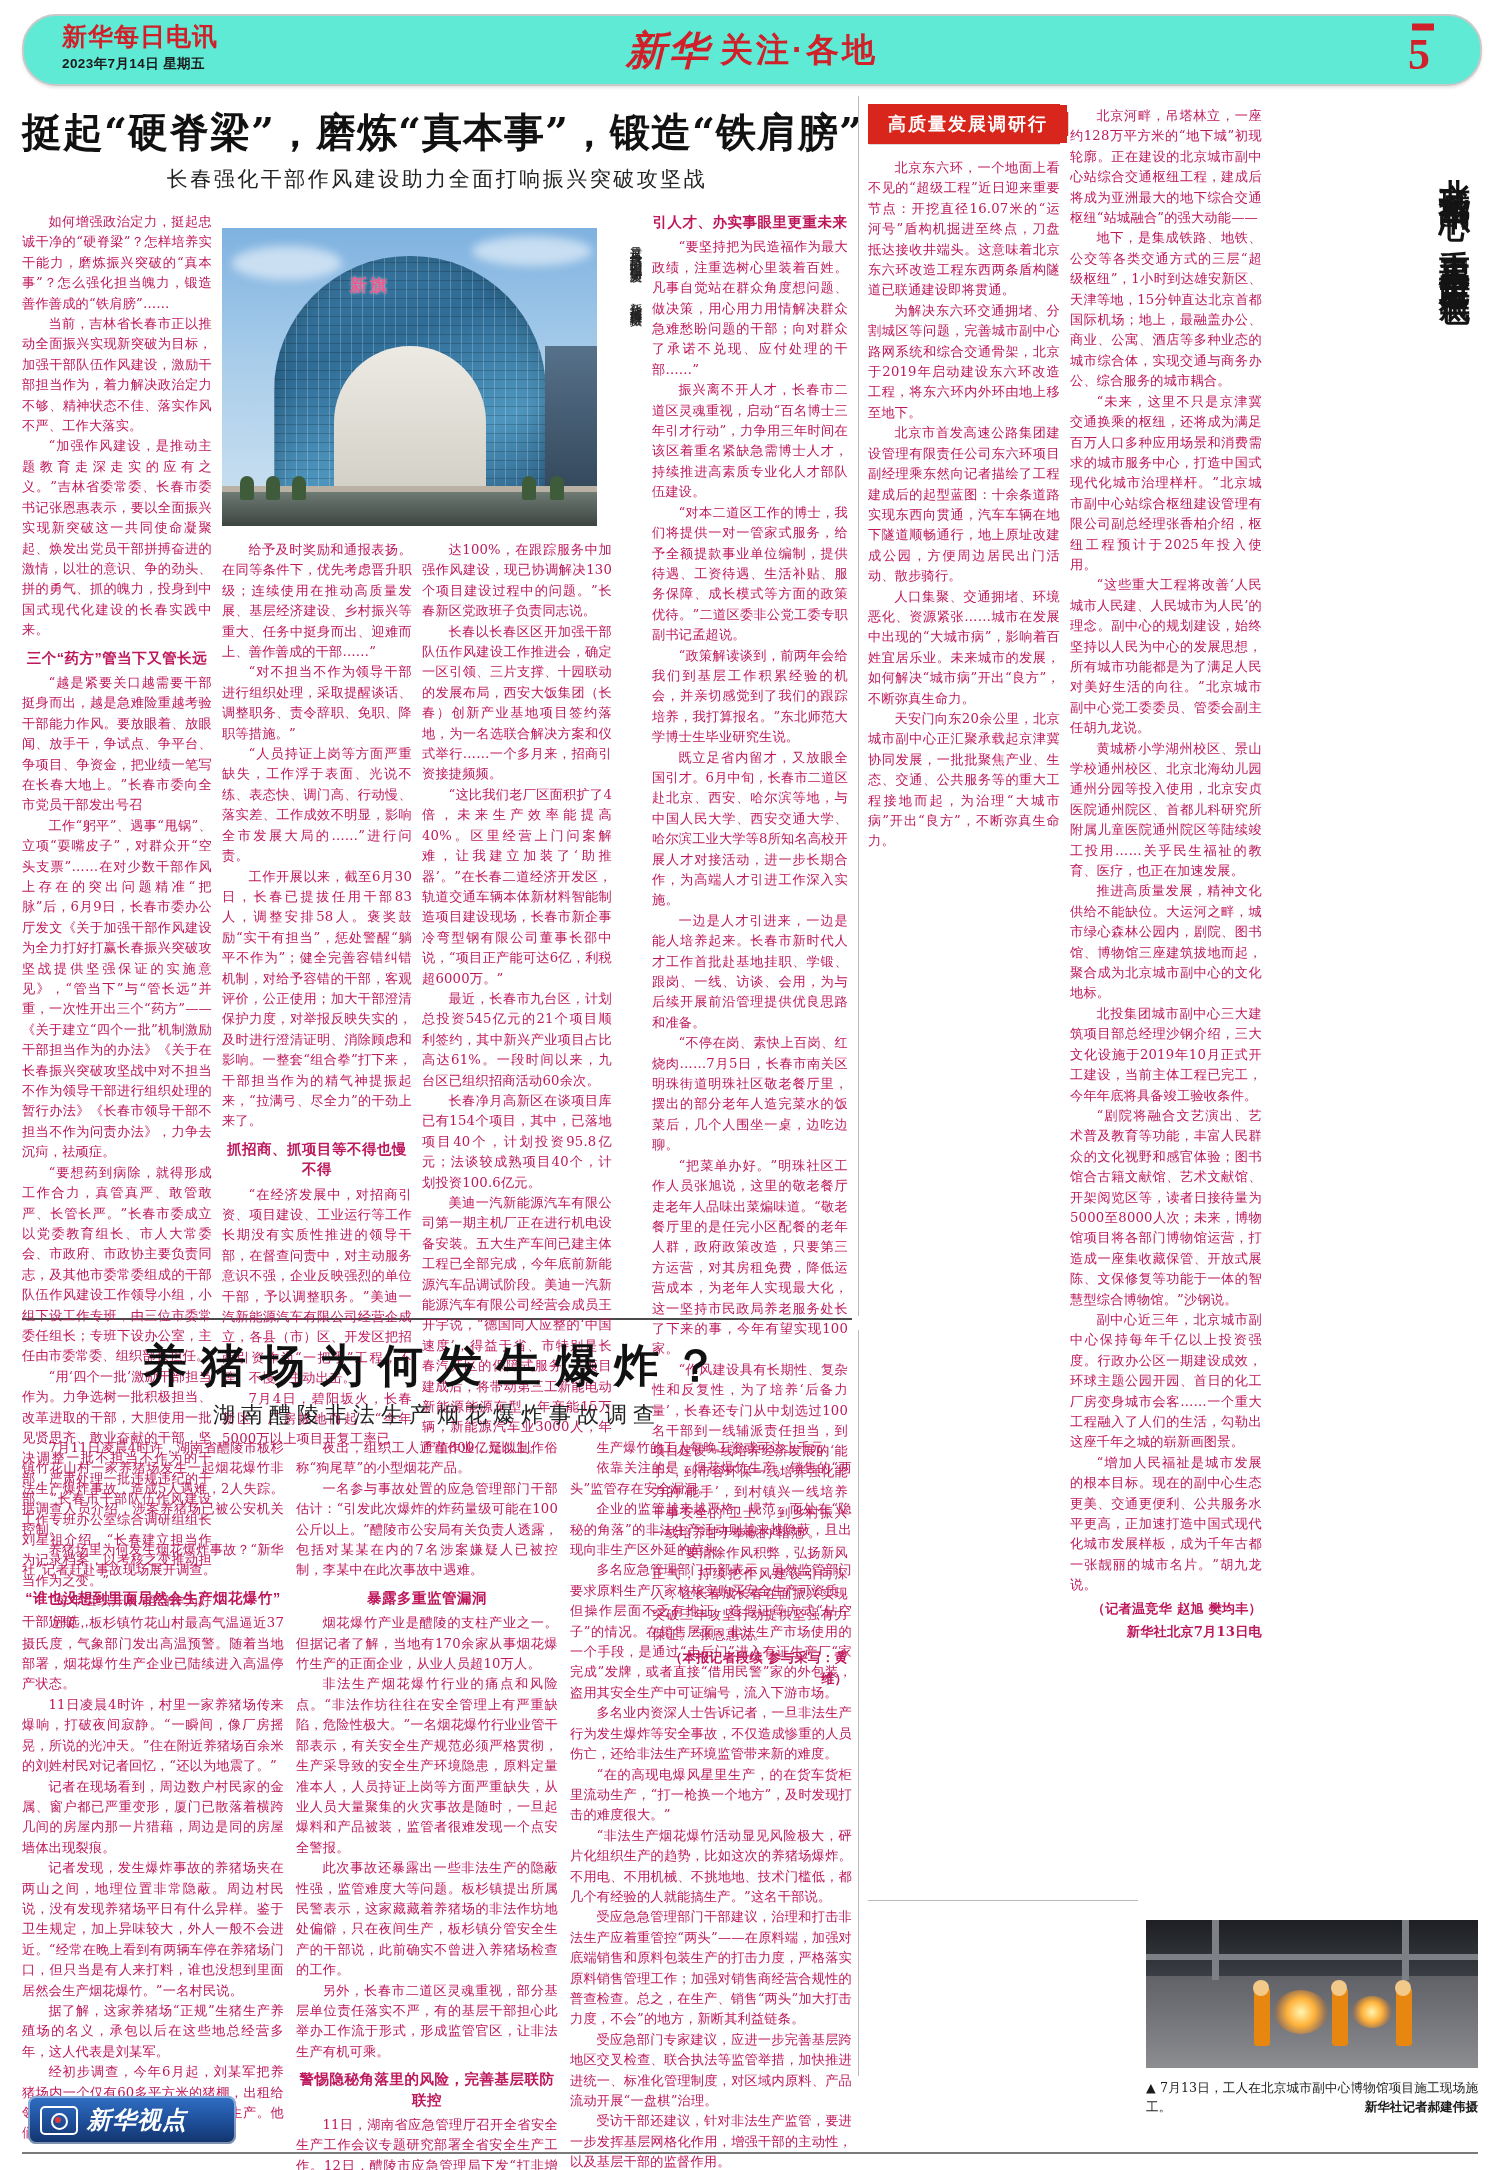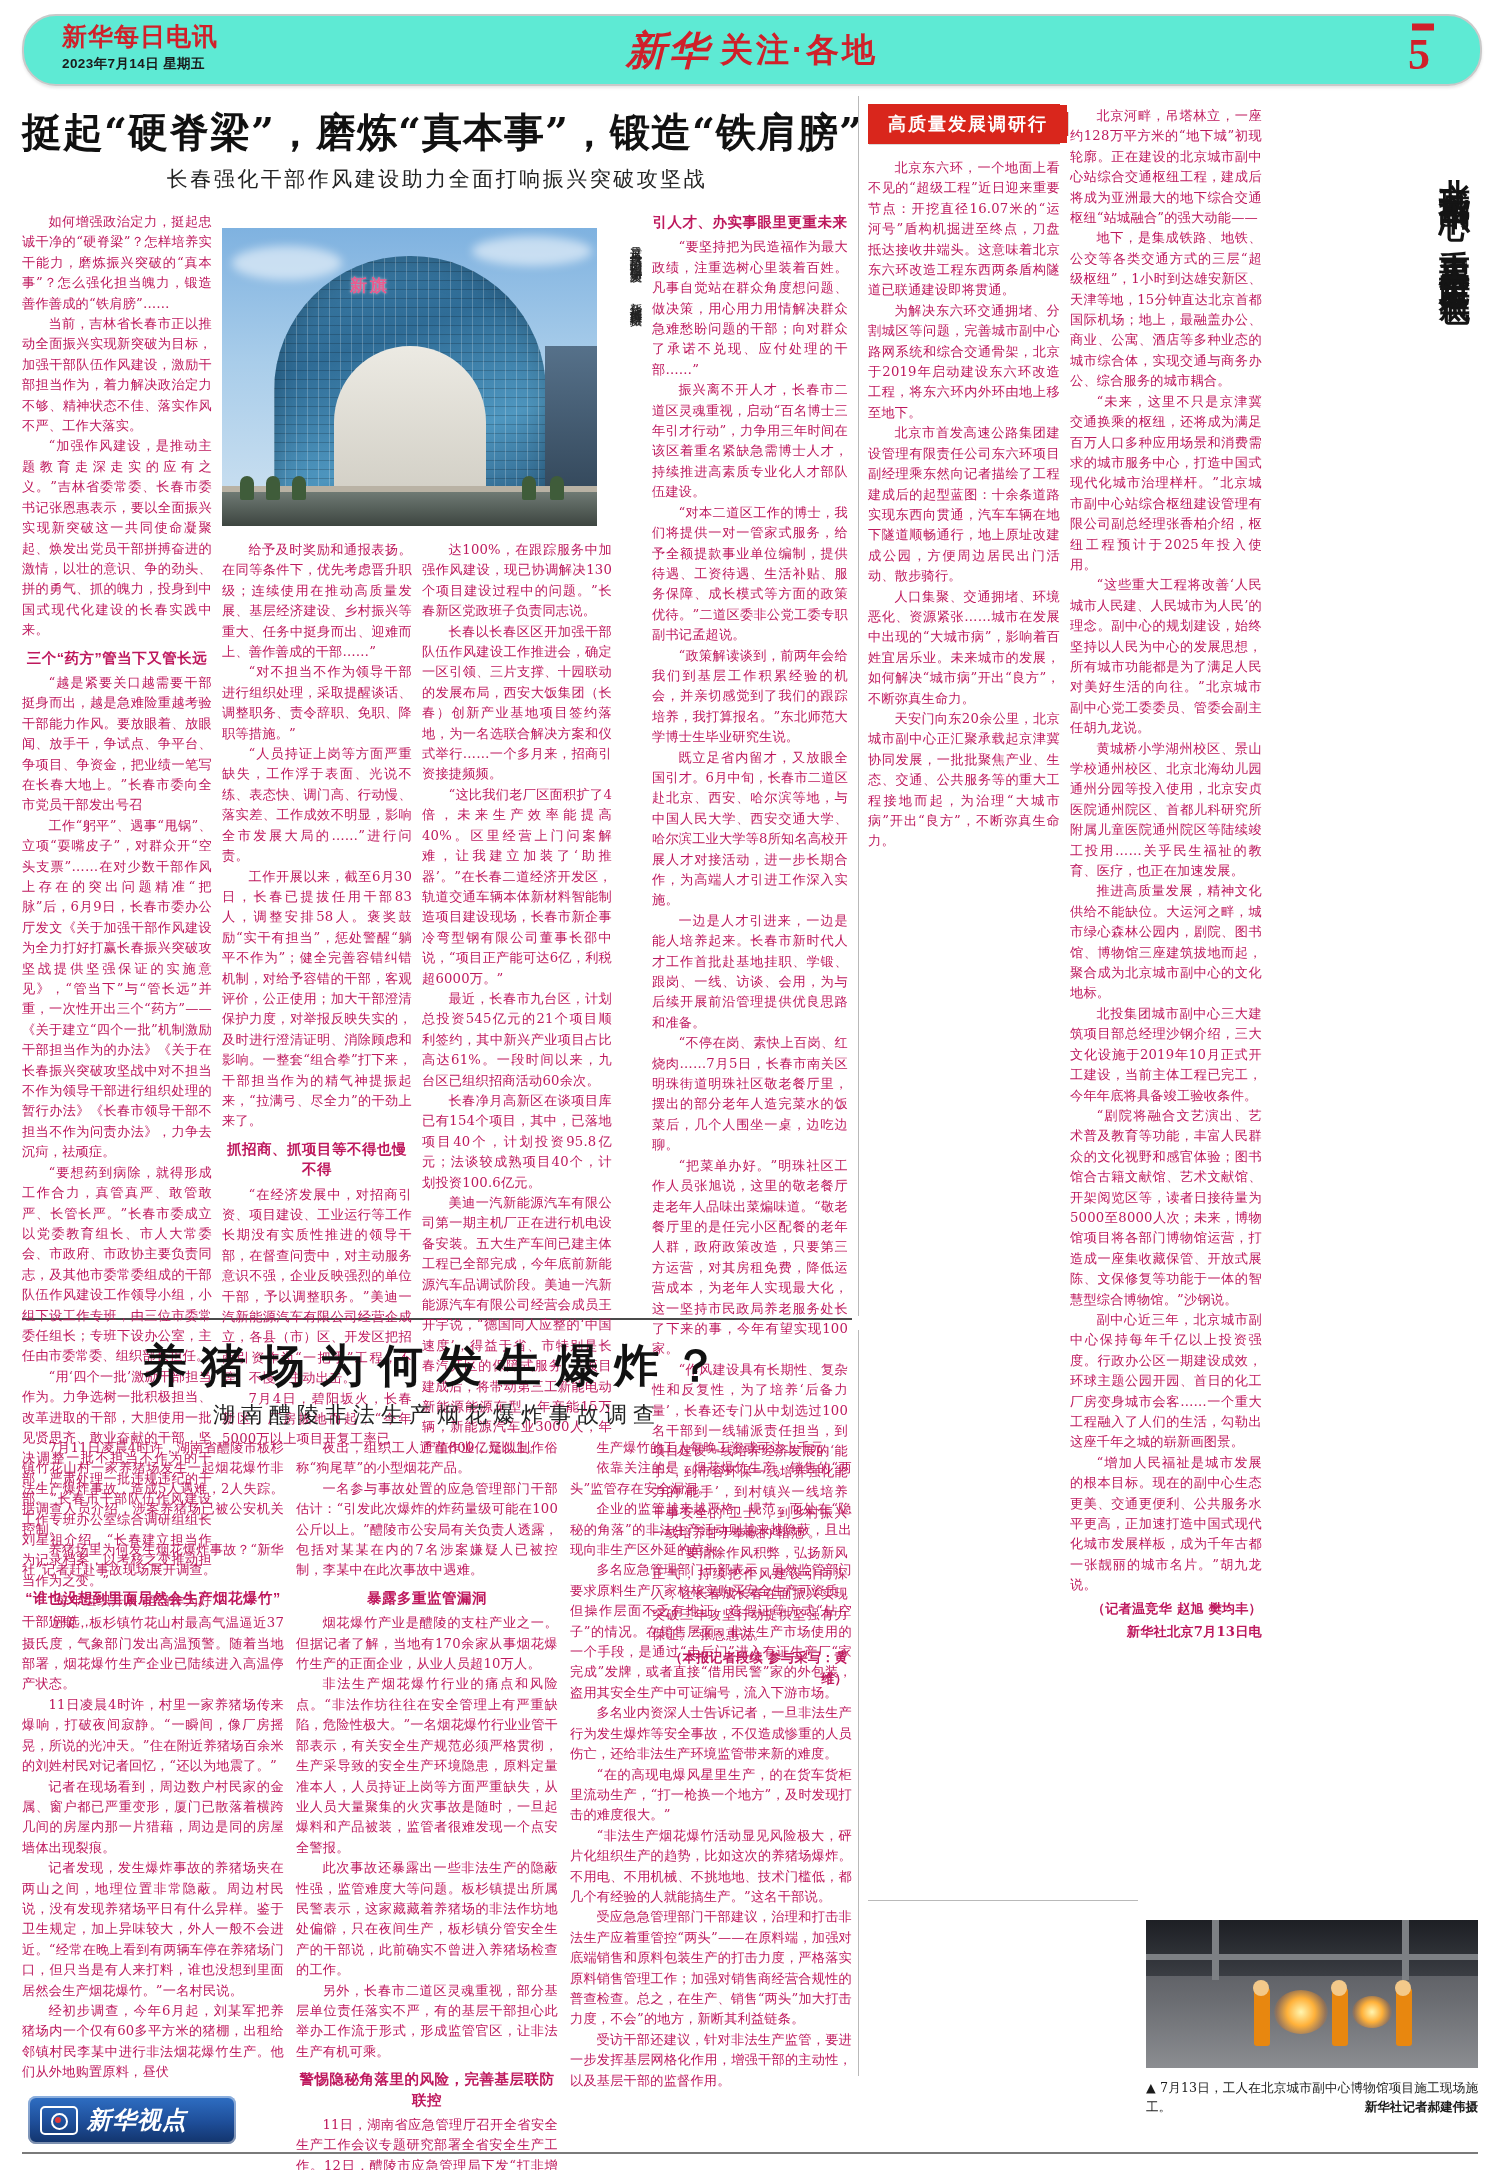--- a/index.html
+++ b/index.html
@@ -317,20 +317,21 @@
   <div class="a2-sub">湖南醴陵非法生产烟花爆炸事故调查</div>
 
   <div class="col" style="left:22px;top:1438px;width:262px;height:636px;">
     <p>7月11日凌晨4时许，湖南省醴陵市板杉镇竹花山村一家养猪场发生一起烟花爆竹非法生产爆炸事故，造成5人遇难，2人失踪。据调查人员介绍，涉案养猪场已被公安机关控制。</p>
     <p>养猪场里为何发生烟花爆炸事故？“新华社”记者赶赴事故现场展开调查。</p>
     <span class="h">“谁也没想到里面居然会生产烟花爆竹”</span>
     <p>近期，板杉镇竹花山村最高气温逼近37摄氏度，气象部门发出高温预警。随着当地部署，烟花爆竹生产企业已陆续进入高温停产状态。</p>
     <p>11日凌晨4时许，村里一家养猪场传来爆响，打破夜间寂静。“一瞬间，像厂房摇晃，所说的光冲天。”住在附近养猪场百余米的刘姓村民对记者回忆，“还以为地震了。”</p>
     <p>记者在现场看到，周边数户村民家的金属、窗户都已严重变形，厦门已散落着横跨几间的房屋内那一片猎藉，周边是同的房屋墙体出现裂痕。</p>
     <p>记者发现，发生爆炸事故的养猪场夹在两山之间，地理位置非常隐蔽。周边村民说，没有发现养猪场平日有什么异样。鉴于卫生规定，加上异味较大，外人一般不会进近。“经常在晚上看到有两辆车停在养猪场门口，但只当是有人来打料，谁也没想到里面居然会生产烟花爆竹。”一名村民说。</p>
+    <p>据了解，这家养猪场“正规”生猪生产养殖场的名义，承包以后在这些地总经营多年，这人代表是刘某军。</p>
     <p>经初步调查，今年6月起，刘某军把养猪场内一个仅有60多平方米的猪棚，出租给邻镇村民李某中进行非法烟花爆竹生产。他们从外地购置原料，昼伏</p>
   </div>
 
   <div class="col" style="left:296px;top:1438px;width:262px;height:700px;">
     <p>夜出，组织工人通宵作业，疑似制作俗称“狗尾草”的小型烟花产品。</p>
     <p>一名参与事故处置的应急管理部门干部估计：“引发此次爆炸的炸药量级可能在100公斤以上。”醴陵市公安局有关负责人透露，包括对某某在内的7名涉案嫌疑人已被控制，李某中在此次事故中遇难。</p>
     <span class="h">暴露多重监管漏洞</span>
     <p>烟花爆竹产业是醴陵的支柱产业之一。但据记者了解，当地有170余家从事烟花爆竹生产的正面企业，从业人员超10万人。</p>
     <p>非法生产烟花爆竹行业的痛点和风险点。“非法作坊往往在安全管理上有严重缺陷，危险性极大。”一名烟花爆竹行业业管干部表示，有关安全生产规范必须严格贯彻，生产采导致的安全生产环境隐患，原料定量准本人，人员持证上岗等方面严重缺失，从业人员大量聚集的火灾事故是随时，一旦起爆料和产品被装，监管者很难发现一个点安全警报。</p>
     <p>此次事故还暴露出一些非法生产的隐蔽性强，监管难度大等问题。板杉镇提出所属民警表示，这家藏藏着养猪场的非法作坊地处偏僻，只在夜间生产，板杉镇分管安全生产的干部说，此前确实不曾进入养猪场检查的工作。</p>
@@ -342,20 +343,21 @@
 
   <div class="col" style="left:570px;top:1438px;width:282px;height:700px;">
     <p>生产爆竹的工人每晚工资或可达上千元。</p>
     <p>依靠关注的是，烟花爆竹生产、销售的“两头”监管存在安全漏洞。</p>
     <p>企业的监管越来越严格、规范，而处在“隐秘的角落”的非法生产活动则越来越隐蔽，且出现向非生产区外延的苗头。</p>
     <p>多名应急管理部门干部表示，虽然监管部门要求原料生产厂家核核实购买安全生产可资质，但操作层面不乏有推证、造假证等方式“钻空子”的情况。在销售层面，非法生产市场使用的一个手段，是通过“走后门”进入有证生产厂“家完成”发牌，或者直接“借用民警”家的外包装，盗用其安全生产中可证编号，流入下游市场。</p>
     <p>多名业内资深人士告诉记者，一旦非法生产行为发生爆炸等安全事故，不仅造成惨重的人员伤亡，还给非法生产环境监管带来新的难度。</p>
     <p>“在的高现电爆风星里生产，的在货车货柜里流动生产，“打一枪换一个地方”，及时发现打击的难度很大。”</p>
     <p>“非法生产烟花爆竹活动显见风险极大，砰片化组织生产的趋势，比如这次的养猪场爆炸。不用电、不用机械、不挑地地、技术门槛低，都几个有经验的人就能搞生产。”这名干部说。</p>
     <p>受应急急管理部门干部建议，治理和打击非法生产应着重管控“两头”——在原料端，加强对底端销售和原料包装生产的打击力度，严格落实原料销售管理工作；加强对销售商经营合规性的普查检查。总之，在生产、销售“两头”加大打击力度，不会”的地方，新断其利益链条。</p>
+    <p>受应急部门专家建议，应进一步完善基层跨地区交叉检查、联合执法等监管举措，加快推进进统一、标准化管理制度，对区域内原料、产品流动开展“一盘棋”治理。</p>
     <p>受访干部还建议，针对非法生产监管，要进一步发挥基层网格化作用，增强干部的主动性，以及基层干部的监督作用。</p>
 
     <p></p>
 
   </div>
 
   <div class="xhsd">
     <span class="cam"></span>
     <span class="t">新华视点</span>
   </div>

